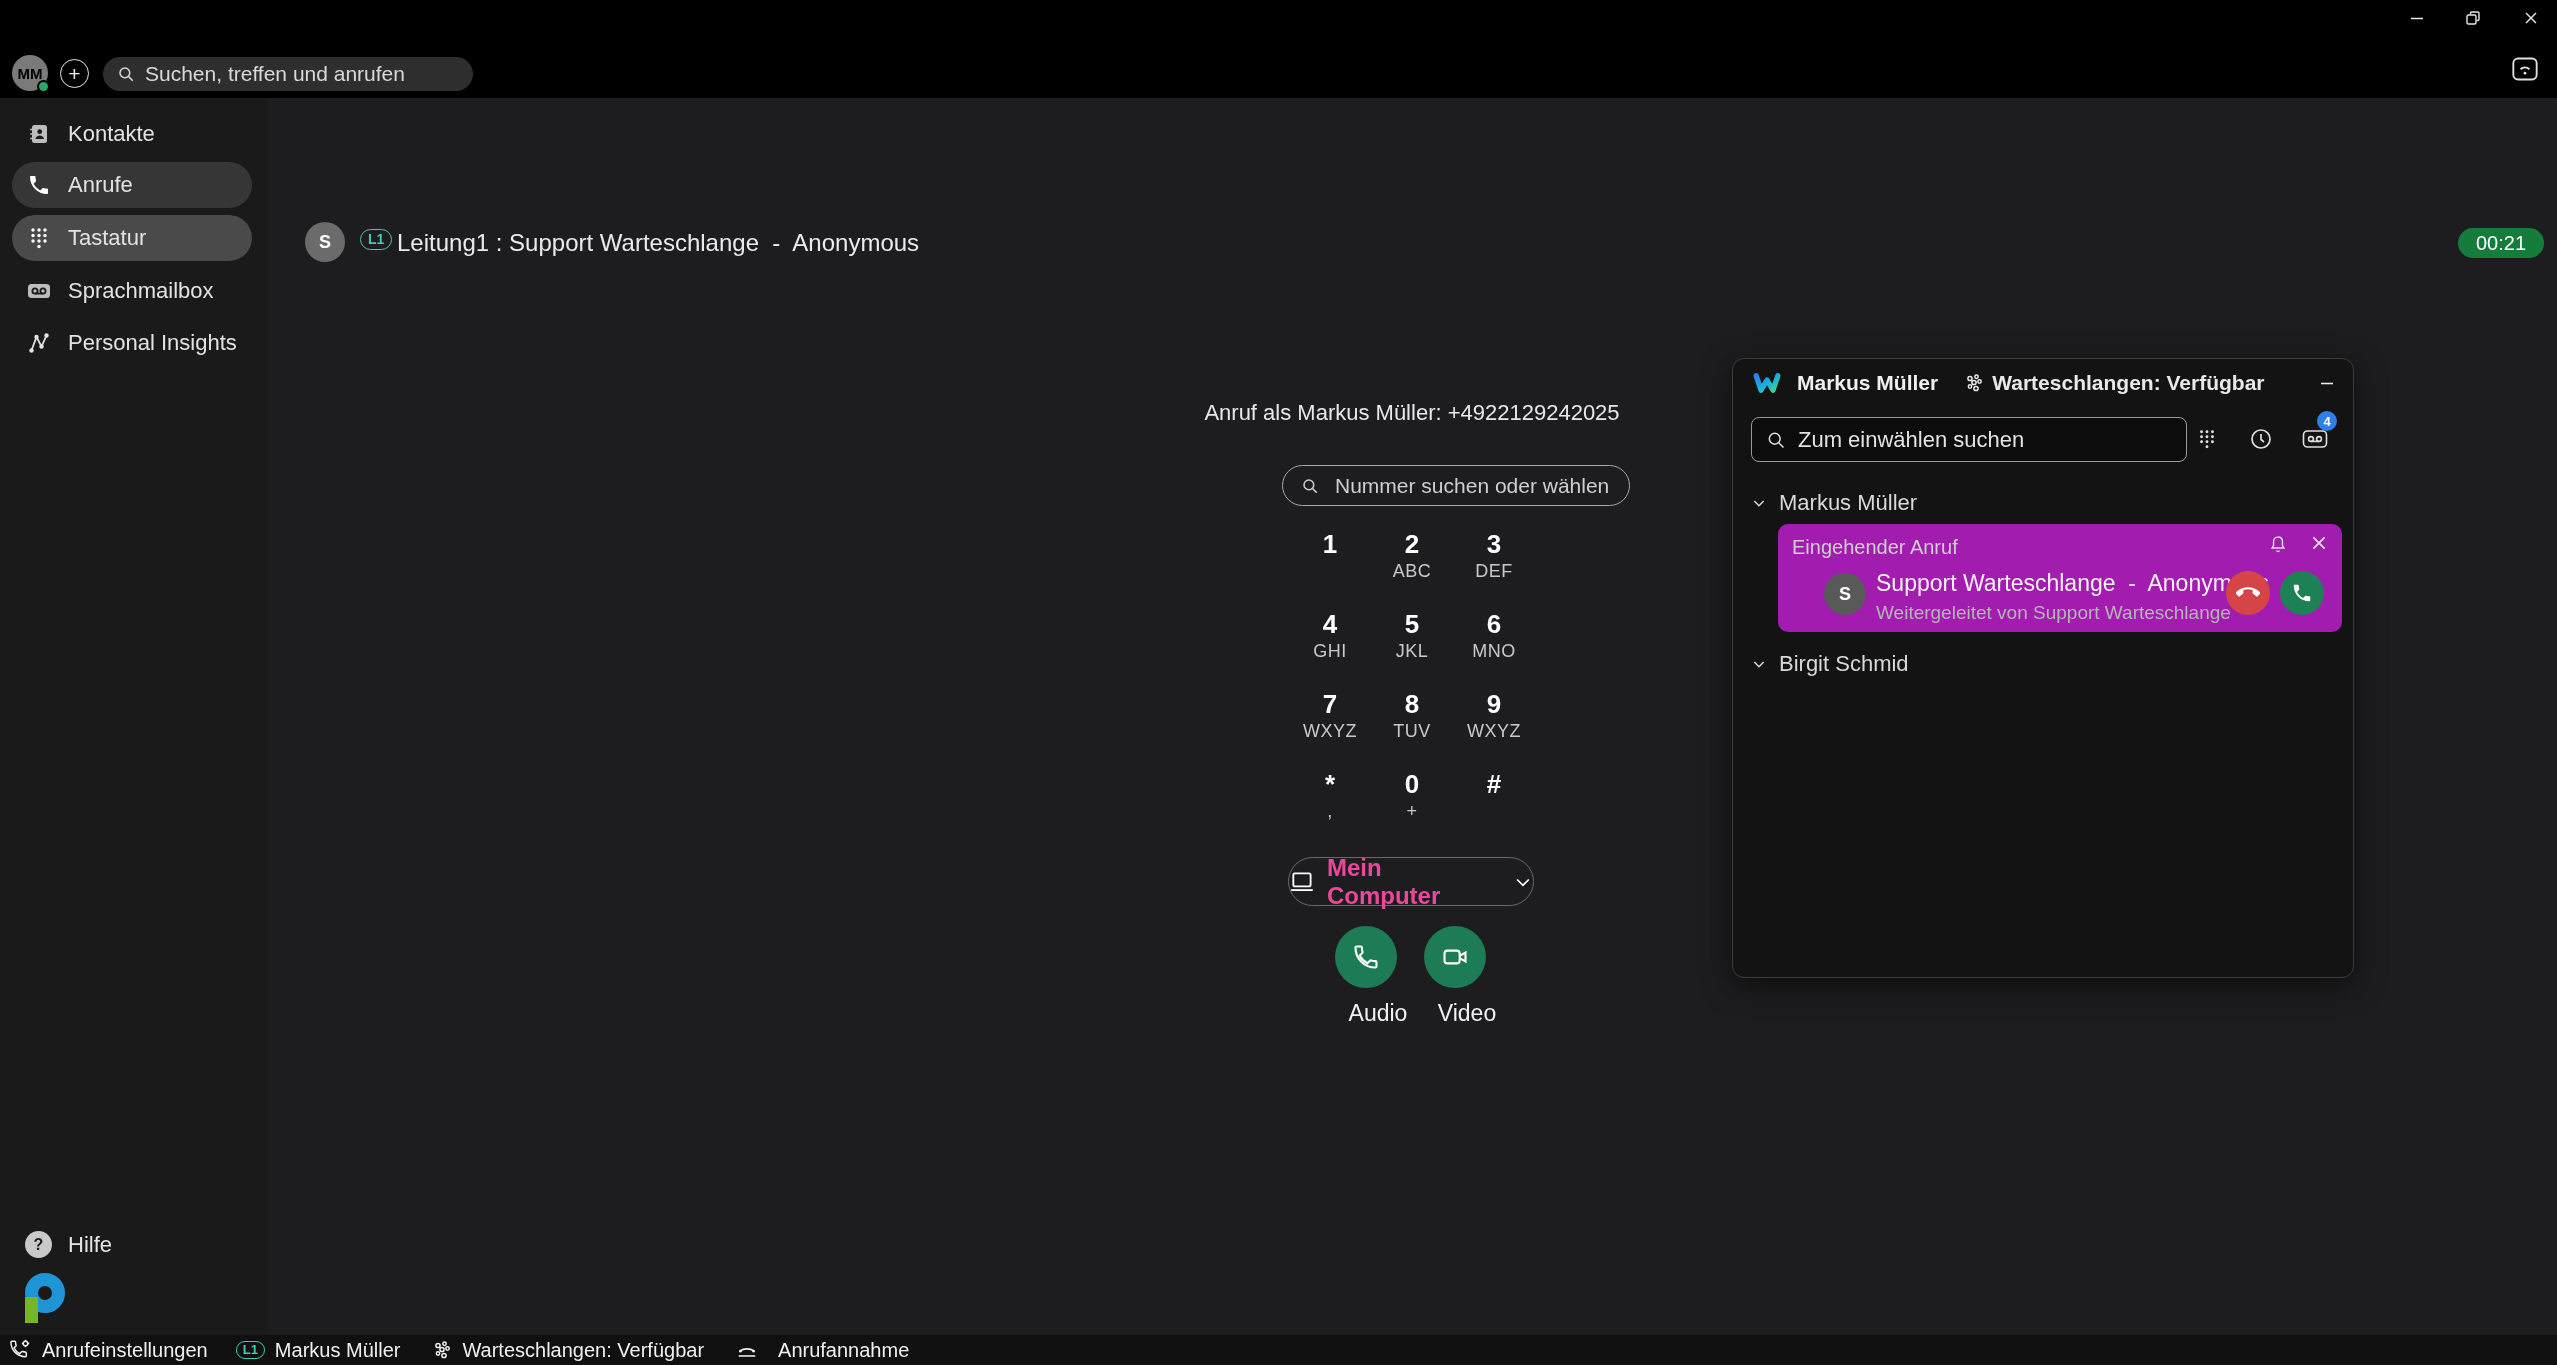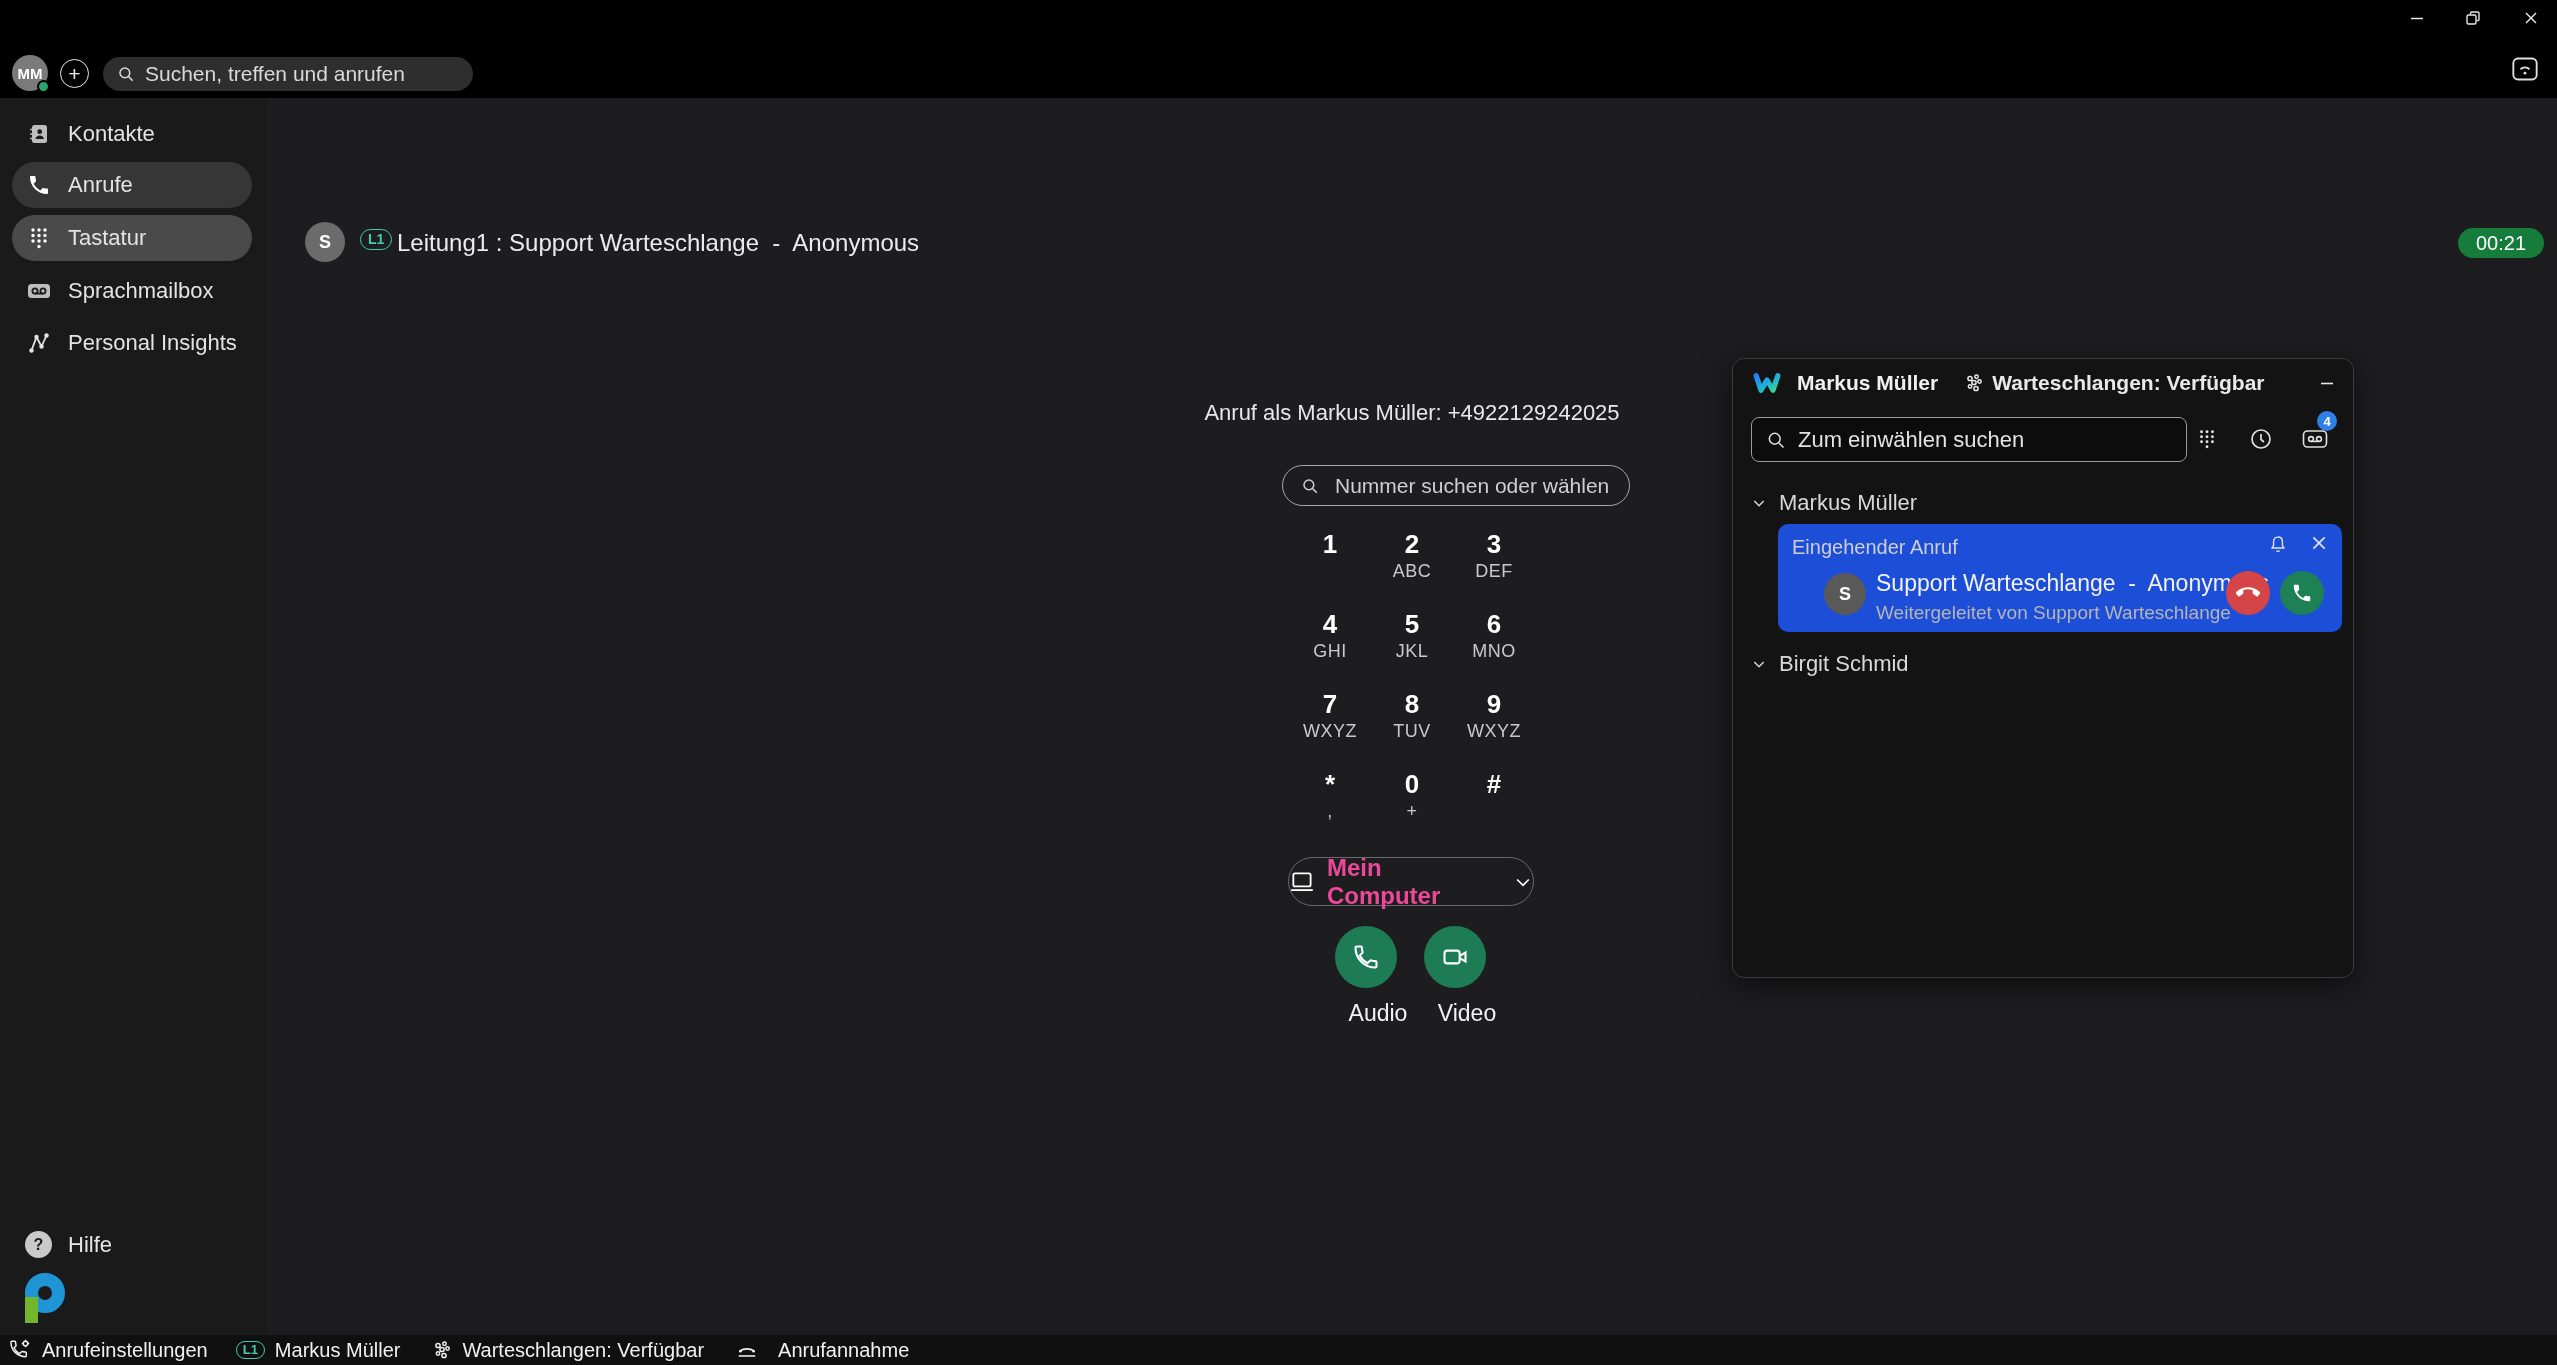--- a/index.html
+++ b/index.html
@@ -6,21 +6,21 @@
   html,body { width:2557px; height:1365px; background:#000; overflow:hidden;
               font-family:"Liberation Sans", sans-serif; color:#fff; }
   #app { position:relative; width:2557px; height:1365px; }
 
   
   .titlebar { position:absolute; left:0; top:0; width:2557px; height:98px; background:#000; }
   .win-btn { position:absolute; top:2px; width:42px; height:32px; display:flex; align-items:center; justify-content:center; color:#e8e8e8; cursor:default; }
   .win-min { left:2396px; } .win-restore { left:2452px; } .win-close { left:2510px; }
   .avatar-top { position:absolute; left:12px; top:55px; width:36px; height:36px; border-radius:50%;
                 background:#7a7a7a; display:flex; align-items:center; justify-content:center;
-                font-size:15px; font-weight:700; color:#ffffff; }
+                font-size:15px; font-weight:700; color:#000000; }
   .presence { position:absolute; right:-2px; bottom:-2px; width:13px; height:13px; border-radius:50%;
               background:#28a76a; border:2px solid #000; }
   .plus-btn { position:absolute; left:60px; top:59px; width:29px; height:29px; border-radius:50%;
               border:1.5px solid #e8e8e8; color:#e8e8e8; display:flex; align-items:center;
               justify-content:center; font-size:21px; font-weight:400; line-height:1; }
   .top-search-wrap { position:absolute; left:103px; top:57px; width:370px; height:34px; border-radius:17px;
               background:#2e2e2e; display:flex; align-items:center; padding-left:14px; gap:10px; }
   .top-search-wrap svg { flex:0 0 auto; }
   .top-search { background:transparent; border:none; outline:none; color:#d9d9d9; font-size:21px;
               font-family:"Liberation Sans", sans-serif; width:300px; }
@@ -97,21 +97,21 @@
   .popup-search::placeholder { color:#e3e3e3; }
   .popup-tools { position:absolute; right:24px; top:66px; display:flex; gap:26px; color:#e0e0e0; }
   .tool { position:relative; width:28px; height:28px; display:flex; align-items:center; justify-content:center; }
   .vm-badge { position:absolute; right:-8px; top:-14px; width:20px; height:20px; border-radius:50%;
               background:#2e7fe8; color:#fff; font-size:13px; font-weight:700;
               display:flex; align-items:center; justify-content:center; }
   .section-hdr { position:absolute; left:18px; display:flex; align-items:center; gap:12px;
               color:#d9d9d9; font-size:22px; }
   .sec-1 { top:131px; } .sec-2 { top:292px; }
   .incoming-card { position:absolute; left:45px; top:165px; width:564px; height:108px;
-              background:#1d4ed8; border-radius:10px; }
+              background:#a21caf; border-radius:10px; }
   .incoming-label { position:absolute; left:14px; top:12px; font-size:20px; color:#cfcfcf; }
   .card-icons { position:absolute; right:14px; top:10px; display:flex; gap:22px; color:#e0e0e0; }
   .card-avatar { position:absolute; left:46px; top:49px; width:42px; height:42px; border-radius:50%;
               background:#595959; display:flex; align-items:center; justify-content:center;
               font-size:18px; font-weight:700; }
   .card-title { position:absolute; left:98px; top:46px; font-size:23px; color:#f2f2f2; white-space:pre; }
   .card-sub { position:absolute; left:98px; top:78px; font-size:19px; color:#b5b5b5; }
   .cc-btn { position:absolute; top:47px; width:44px; height:44px; border-radius:50%;
               display:flex; align-items:center; justify-content:center; color:#fff; }
   .decline-btn { right:72px; background:#d54548; }

